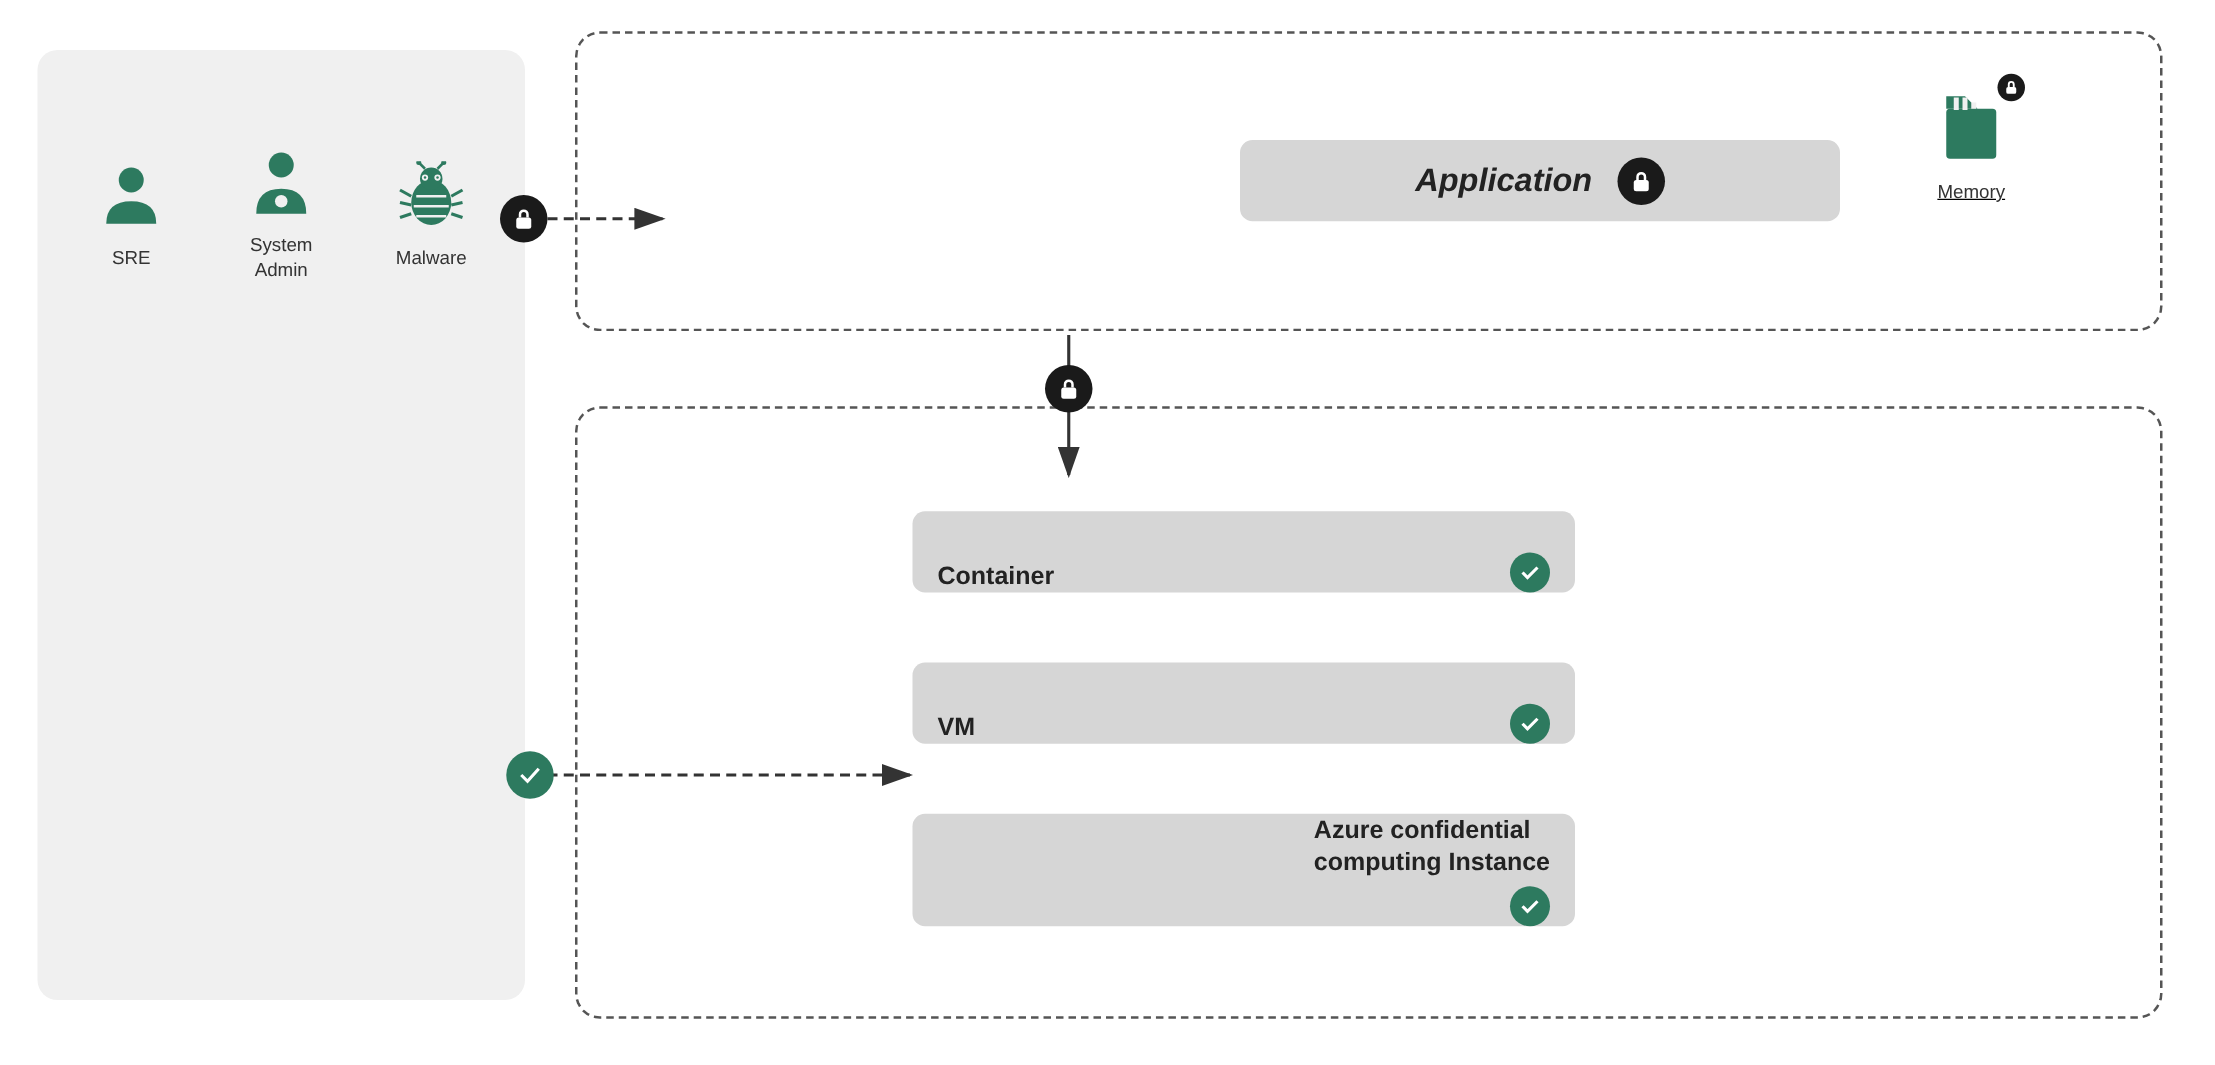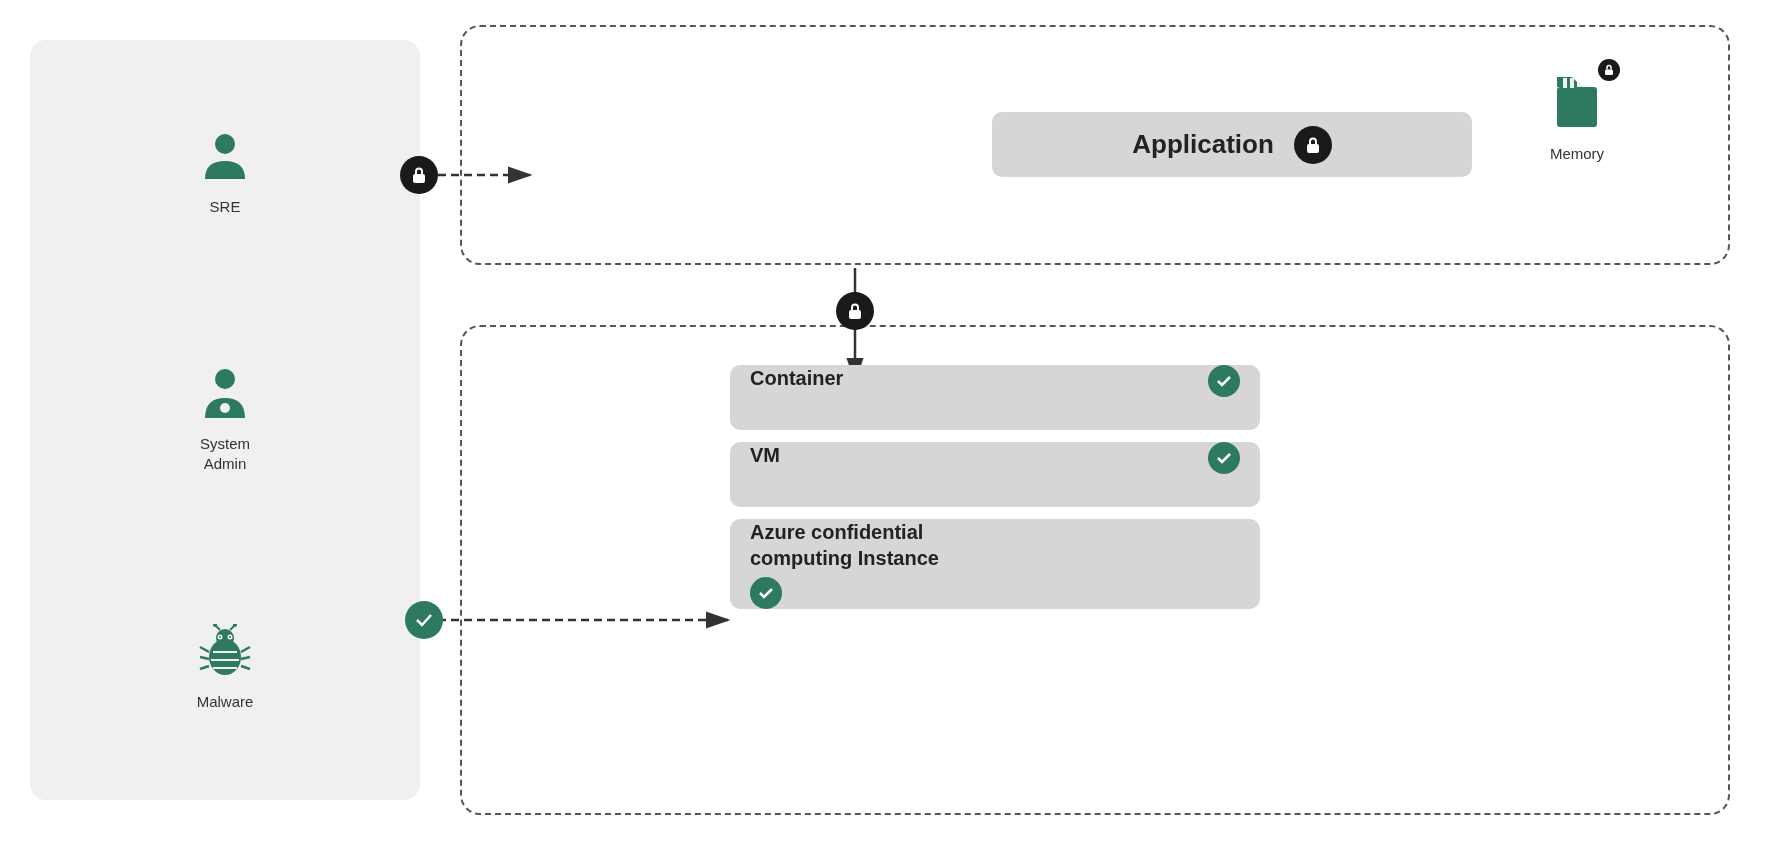--- a/index.html
+++ b/index.html
@@ -21,21 +21,21 @@
     
     .left-panel {
       position: absolute;
       left: 30px;
       top: 40px;
       width: 390px;
       height: 760px;
       background: #f0f0f0;
       border-radius: 16px;
       display: grid;
-      grid-template-columns: 1fr;
+      grid-template-columns: 1fr 1fr 1fr;
       grid-template-rows: 1fr 1fr 1fr;
       align-items: center;
       justify-items: center;
       padding: 14px 20px;
       gap: 10px;
     }
 
     .actor-item {
       display: flex;
       flex-direction: column;
@@ -74,36 +74,38 @@
       left: 530px;
       top: 85px;
       width: 480px;
       height: 65px;
       background: #d6d6d6;
       border-radius: 10px;
       display: flex;
       align-items: center;
       justify-content: center;
       gap: 20px;
+      font-style: italic;
     }
 
     .app-bar-label {
       font-size: 26px;
       font-weight: 700;
       color: #222;
     }
 
     
     .resource-icons {
       position: absolute;
       left: 1080px;
       top: 40px;
       display: flex;
       gap: 60px;
       align-items: center;
+      text-decoration: underline;
     }
 
     .resource-item {
       display: flex;
       flex-direction: column;
       align-items: center;
       gap: 8px;
     }
 
     .resource-item .res-label {
@@ -159,23 +161,24 @@
       display: flex;
       flex-direction: column;
       gap: 12px;
     }
 
     .stack-item {
       background: #d6d6d6;
       border-radius: 10px;
       height: 65px;
       display: flex;
-      align-items: flex-start;
+      align-items: flex-end;
       justify-content: space-between;
       padding: 0 20px;
+      margin-top: 44px;
     }
 
     .stack-item.tall {
       height: 90px;
       flex-direction: column;
     }
 
     .stack-item-label {
       font-size: 20px;
       font-weight: 700;

